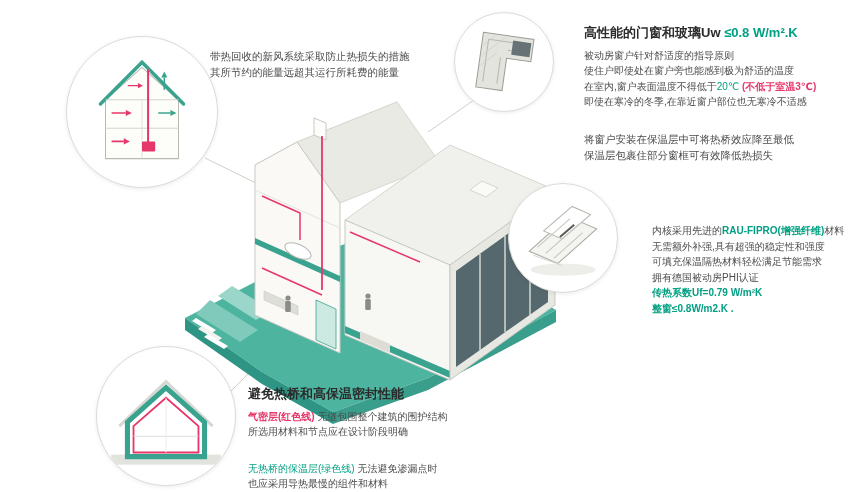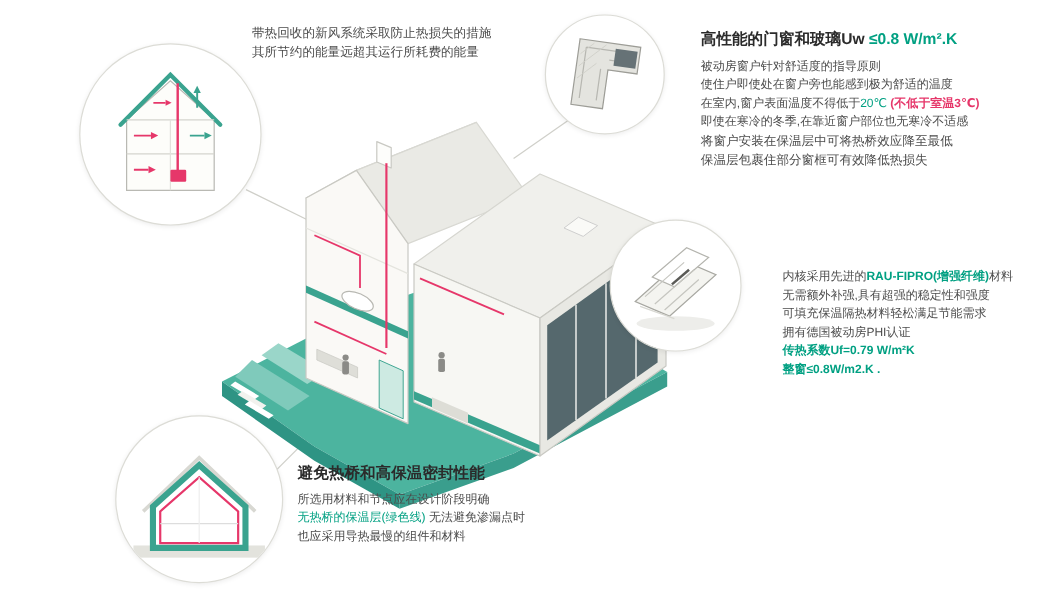--- a/index.html
+++ b/index.html
@@ -11,22 +11,22 @@
   .inset{
     position:absolute;border-radius:50%;background:#ffffff;
     border:1px solid #dcdcd6;box-shadow:0 1px 4px rgba(0,0,0,.08);
     overflow:hidden;z-index:2;
   }
   .inset svg{display:block;width:100%;height:100%;}
   .txt{position:absolute;z-index:3;}
   .t-title{font-size:13px;font-weight:bold;color:#2b2b2b;margin-bottom:6px;line-height:1.3;}
   .t-body{font-size:10.5px;color:#4c4c4c;line-height:1.55;}
   .t-line{font-size:10px;color:#4c4c4c;line-height:1.55;}
-  .pre{white-space:pre-line;}
-  .gap{margin-top:0;}
+  .pre{white-space:pre-line;margin-top:28px;}
+  .gap{margin-top:21px;}
   .c-green{color:#00a082;}
   .c-red{color:#e6376a;font-weight:bold;}
   .bold{font-weight:bold;}
 </style>
 </head>
 <body>
 
 <div class="canvas">
 
   <svg class="scene" width="865" height="492" viewBox="0 0 865 492">
@@ -173,20 +173,23 @@
     </div>
     <div class="t-line">无需额外补强,具有超强的稳定性和强度</div>
     <div class="t-line">可填充保温隔热材料轻松满足节能需求</div>
     <div class="t-line">拥有德国被动房PHI认证</div>
     <div class="t-line c-green bold">传热系数Uf=0.79 W/m²K</div>
     <div class="t-line c-green bold">整窗≤0.8W/m2.K .</div>
   </div>
 
   <div class="txt" style="left:248px;top:386px;width:285px">
     <div class="t-title">避免热桥和高保温密封性能</div>
+    <div class="t-line">
+      <span class="c-red">气密层(红色线)</span><span> 无缝包围整个建筑的围护结构</span>
+    </div>
     <div class="t-line">所选用材料和节点应在设计阶段明确</div>
     <div class="t-line gap">
       <span class="c-green">无热桥的保温层(绿色线)</span><span> 无法避免渗漏点时</span>
     </div>
     <div class="t-line">也应采用导热最慢的组件和材料</div>
 
   </div>
 
 </div>
 

